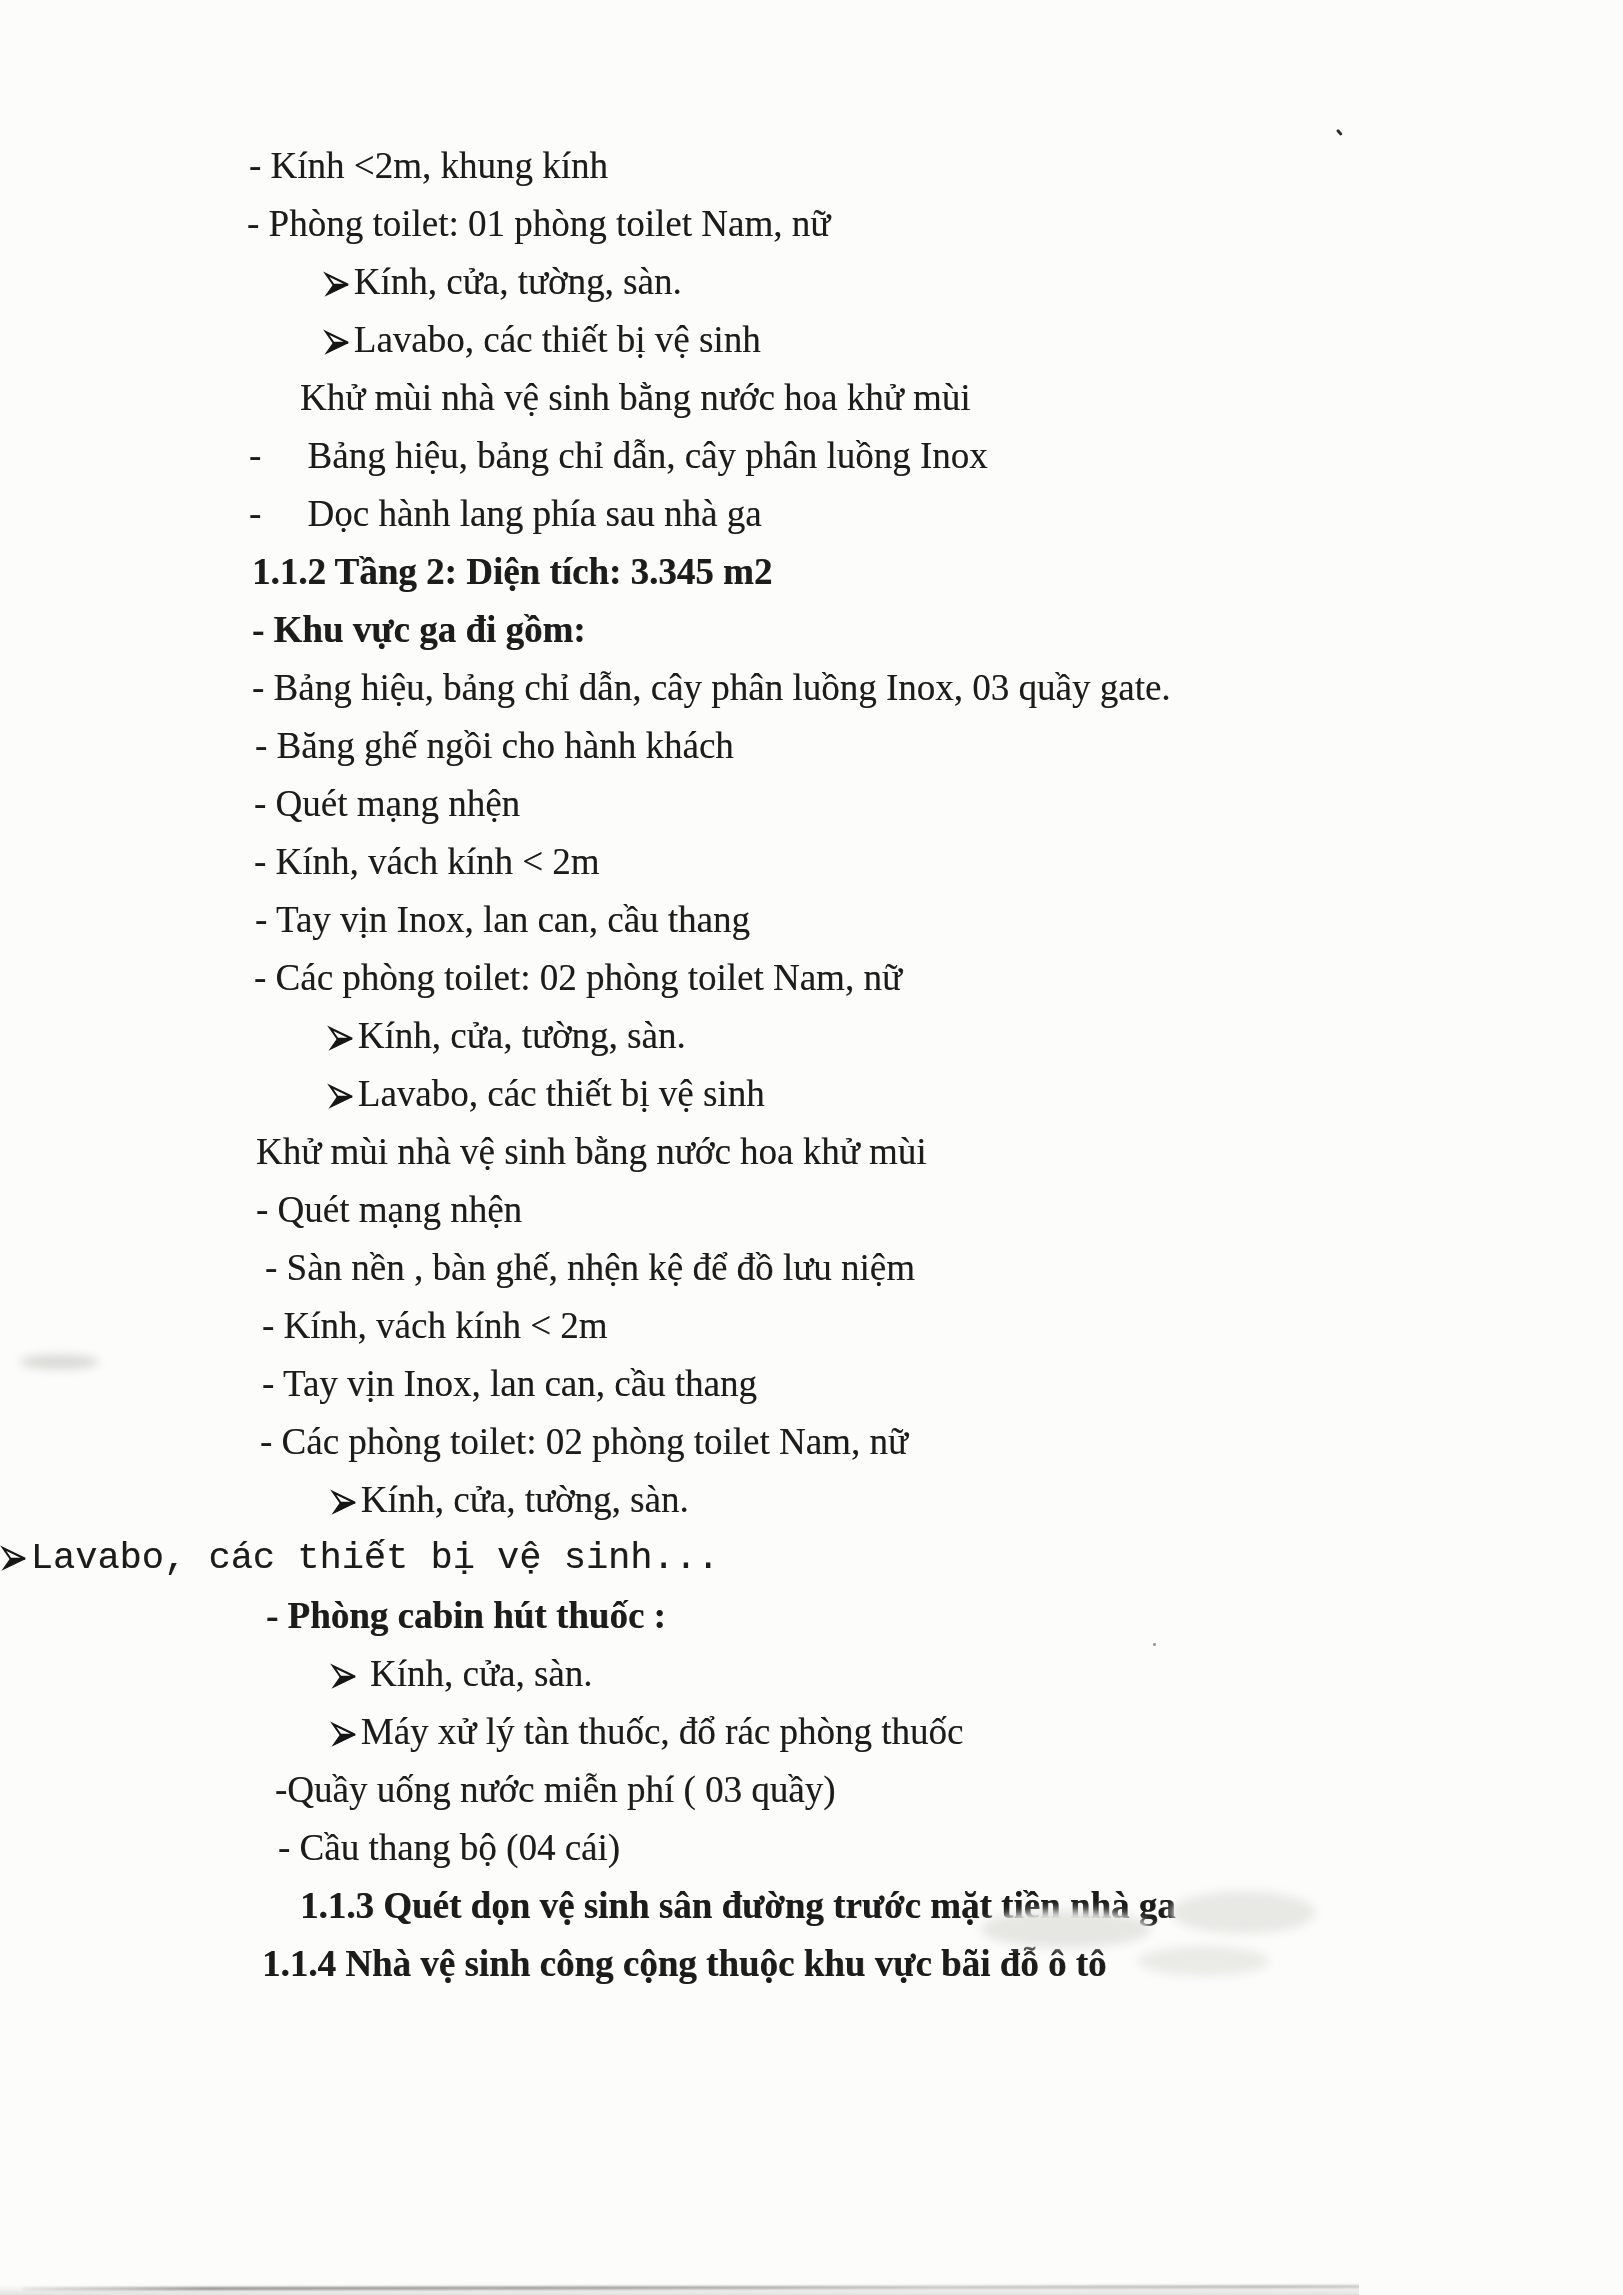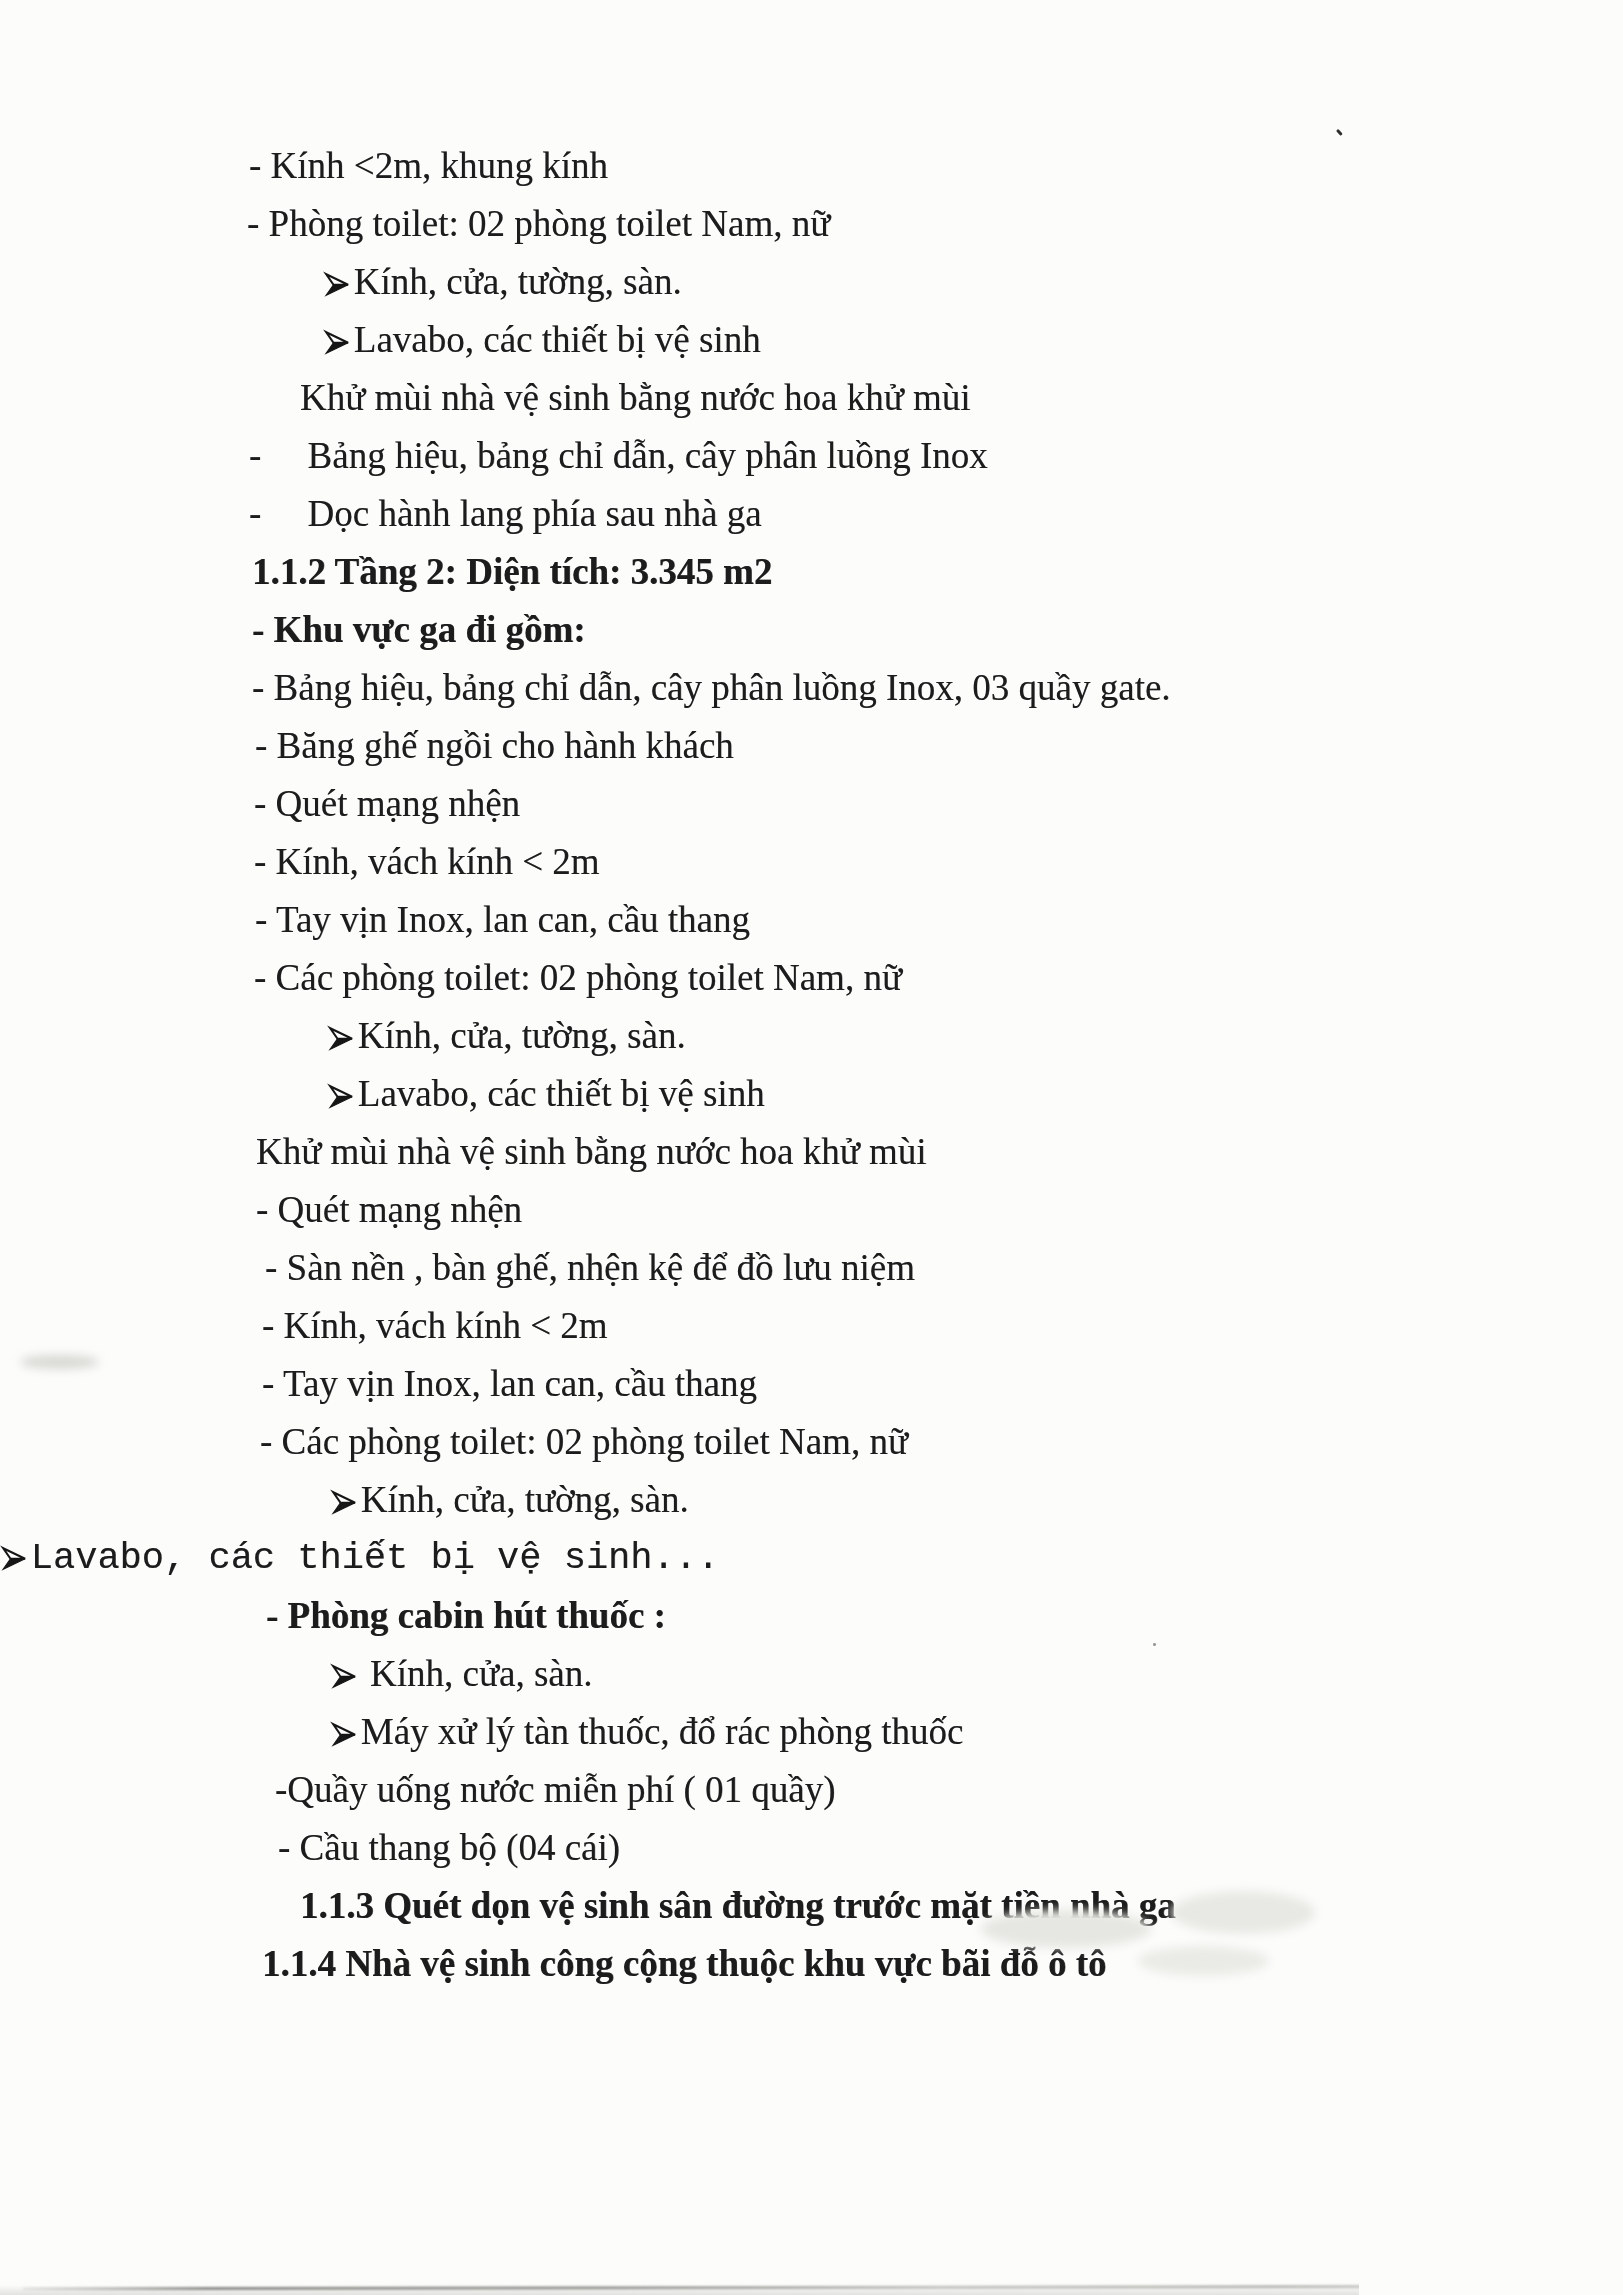--- a/index.html
+++ b/index.html
@@ -75,21 +75,21 @@
       rgba(60,60,55,0.34) 82%,
       rgba(60,60,55,0.10) 100%);
   }
 </style>
 </head>
 <body>
 
 <div class="page">
   <div class="content" id="lines">
       <div class="line" style="padding-left: 249px;"><span>- Kính &lt;2m, khung kính</span></div>
-      <div class="line" style="padding-left: 247px;"><span>- Phòng toilet: 02 phòng toilet Nam, nữ</span></div>
+      <div class="line" style="padding-left: 247px;"><span>- Phòng toilet: 01 phòng toilet Nam, nữ</span></div>
       <div class="line" style="padding-left: 323px;"><span class="bullet"><svg width="27.5" height="27.5" viewBox="0 0 34 34" aria-hidden="true">
             <polygon points="4,4 31,17 13,17" fill="#ffffff" stroke="#161616" stroke-width="2.6" stroke-linejoin="miter"></polygon>
             <polygon points="13,17 31,17 4,30" fill="#161616" stroke="#161616" stroke-width="1.5" stroke-linejoin="miter"></polygon>
           </svg></span><span>Kính, cửa, tường, sàn.</span></div>
       <div class="line" style="padding-left: 323px;"><span class="bullet"><svg width="27.5" height="27.5" viewBox="0 0 34 34" aria-hidden="true">
             <polygon points="4,4 31,17 13,17" fill="#ffffff" stroke="#161616" stroke-width="2.6" stroke-linejoin="miter"></polygon>
             <polygon points="13,17 31,17 4,30" fill="#161616" stroke="#161616" stroke-width="1.5" stroke-linejoin="miter"></polygon>
           </svg></span><span>Lavabo, các thiết bị vệ sinh</span></div>
       <div class="line" style="padding-left: 300px;"><span>Khử mùi nhà vệ sinh bằng nước hoa khử mùi</span></div>
       <div class="line" style="padding-left: 249px;"><span>-     Bảng hiệu, bảng chỉ dẫn, cây phân luồng Inox</span></div>
@@ -126,21 +126,21 @@
           </svg></span><span>Lavabo, các thiết bị vệ sinh...</span></div>
       <div class="line bold" style="padding-left: 266px;"><span>- Phòng cabin hút thuốc :</span></div>
       <div class="line" style="padding-left: 330px;"><span class="bullet"><svg width="27.5" height="27.5" viewBox="0 0 34 34" aria-hidden="true">
             <polygon points="4,4 31,17 13,17" fill="#ffffff" stroke="#161616" stroke-width="2.6" stroke-linejoin="miter"></polygon>
             <polygon points="13,17 31,17 4,30" fill="#161616" stroke="#161616" stroke-width="1.5" stroke-linejoin="miter"></polygon>
           </svg></span><span> Kính, cửa, sàn.</span></div>
       <div class="line" style="padding-left: 330px;"><span class="bullet"><svg width="27.5" height="27.5" viewBox="0 0 34 34" aria-hidden="true">
             <polygon points="4,4 31,17 13,17" fill="#ffffff" stroke="#161616" stroke-width="2.6" stroke-linejoin="miter"></polygon>
             <polygon points="13,17 31,17 4,30" fill="#161616" stroke="#161616" stroke-width="1.5" stroke-linejoin="miter"></polygon>
           </svg></span><span>Máy xử lý tàn thuốc, đổ rác phòng thuốc</span></div>
-      <div class="line" style="padding-left: 275px;"><span>-Quầy uống nước miễn phí ( 01 quầy)</span></div>
+      <div class="line" style="padding-left: 275px;"><span>-Quầy uống nước miễn phí ( 03 quầy)</span></div>
       <div class="line" style="padding-left: 278px;"><span>- Cầu thang bộ (04 cái)</span></div>
       <div class="line bold" style="padding-left: 262px; margin-left: 38px;"><span>1.1.3 Quét dọn vệ sinh sân đường trước mặt tiền nhà ga</span></div>
       <div class="line bold" style="padding-left: 262px;"><span>1.1.4 Nhà vệ sinh công cộng thuộc khu vực bãi đỗ ô tô</span></div>
     </div>
   <div id="artifacts">
       <div class="speckle" style="left: 1452px; top: 73px; width: 6.5px; background: rgb(46, 46, 44); transform: rotate(40deg);"></div>
       <div class="speckle" style="left: 1449px; top: 89px; width: 7.9px; background: rgb(46, 46, 44); transform: rotate(-28deg);"></div>
       <div class="speckle" style="left: 1336px; top: 131px; width: 7.2px; background: rgb(46, 46, 44); transform: rotate(48deg);"></div>
       <div class="speckle" style="left: 1406px; top: 126px; width: 6.5px; background: rgb(46, 46, 44); transform: rotate(-32deg);"></div>
       <div class="speckle" style="left: 1403px; top: 144px; width: 7.2px; background: rgb(46, 46, 44); transform: rotate(-26deg);"></div>

